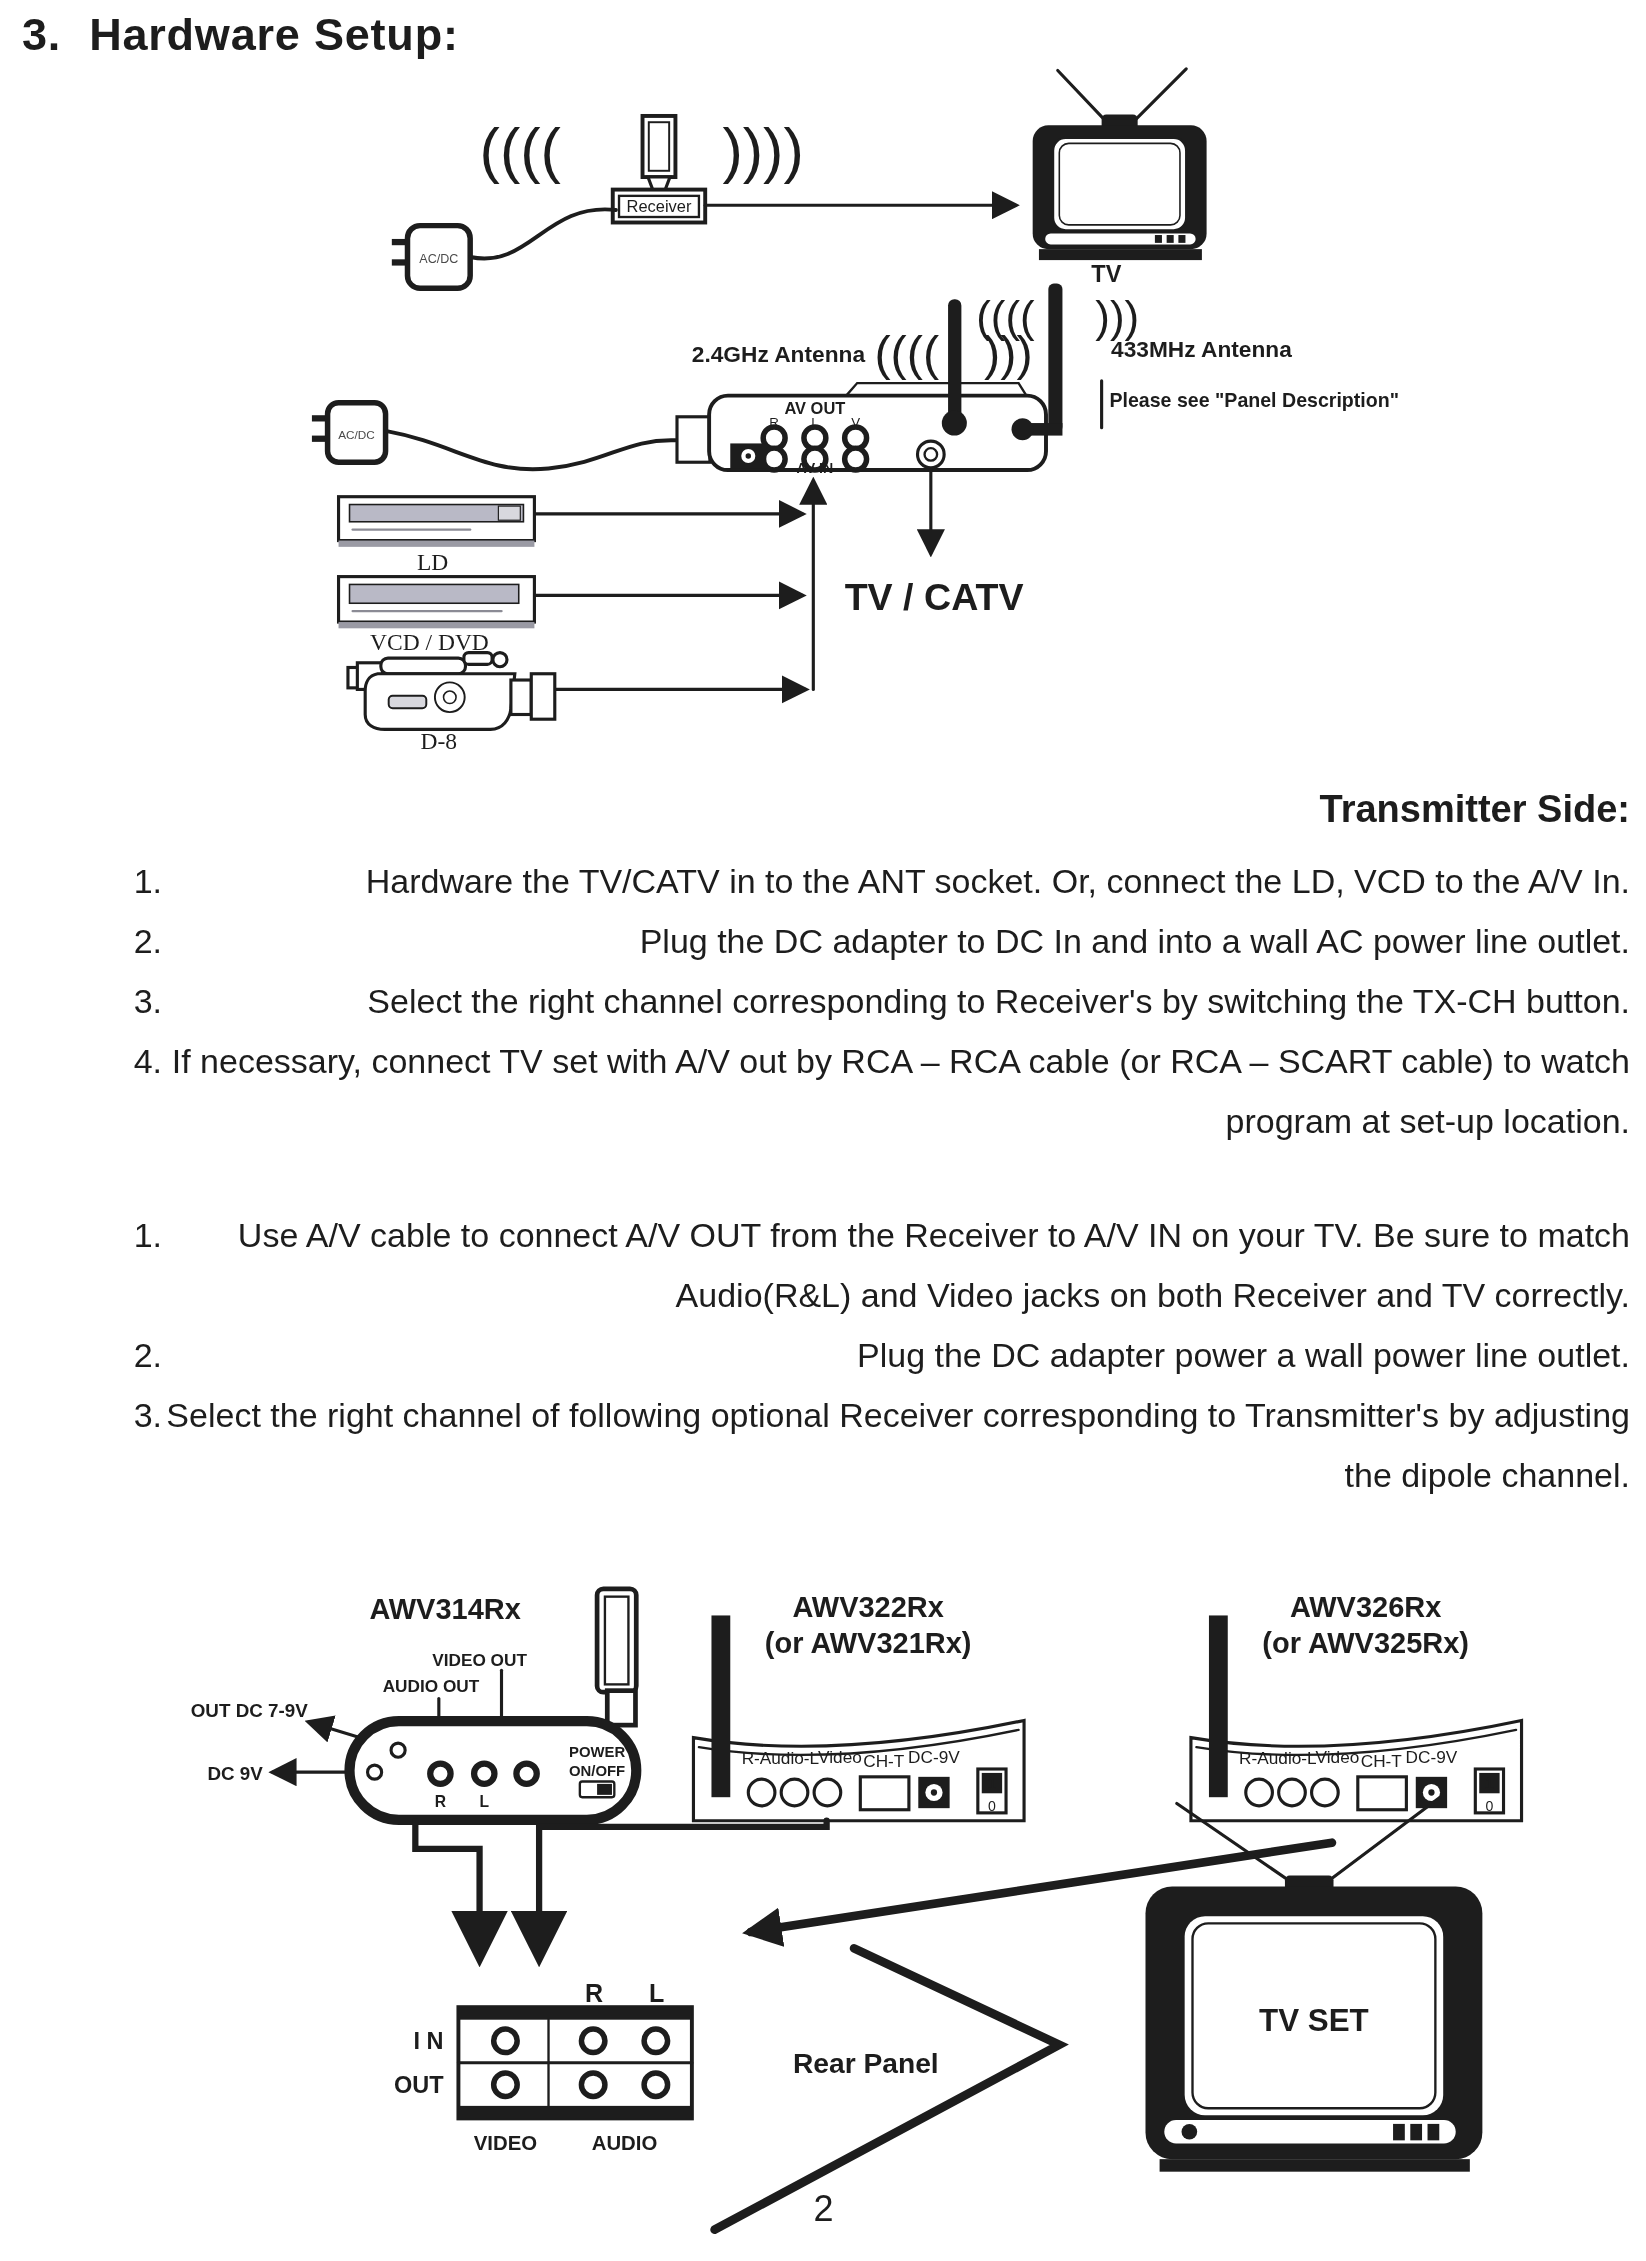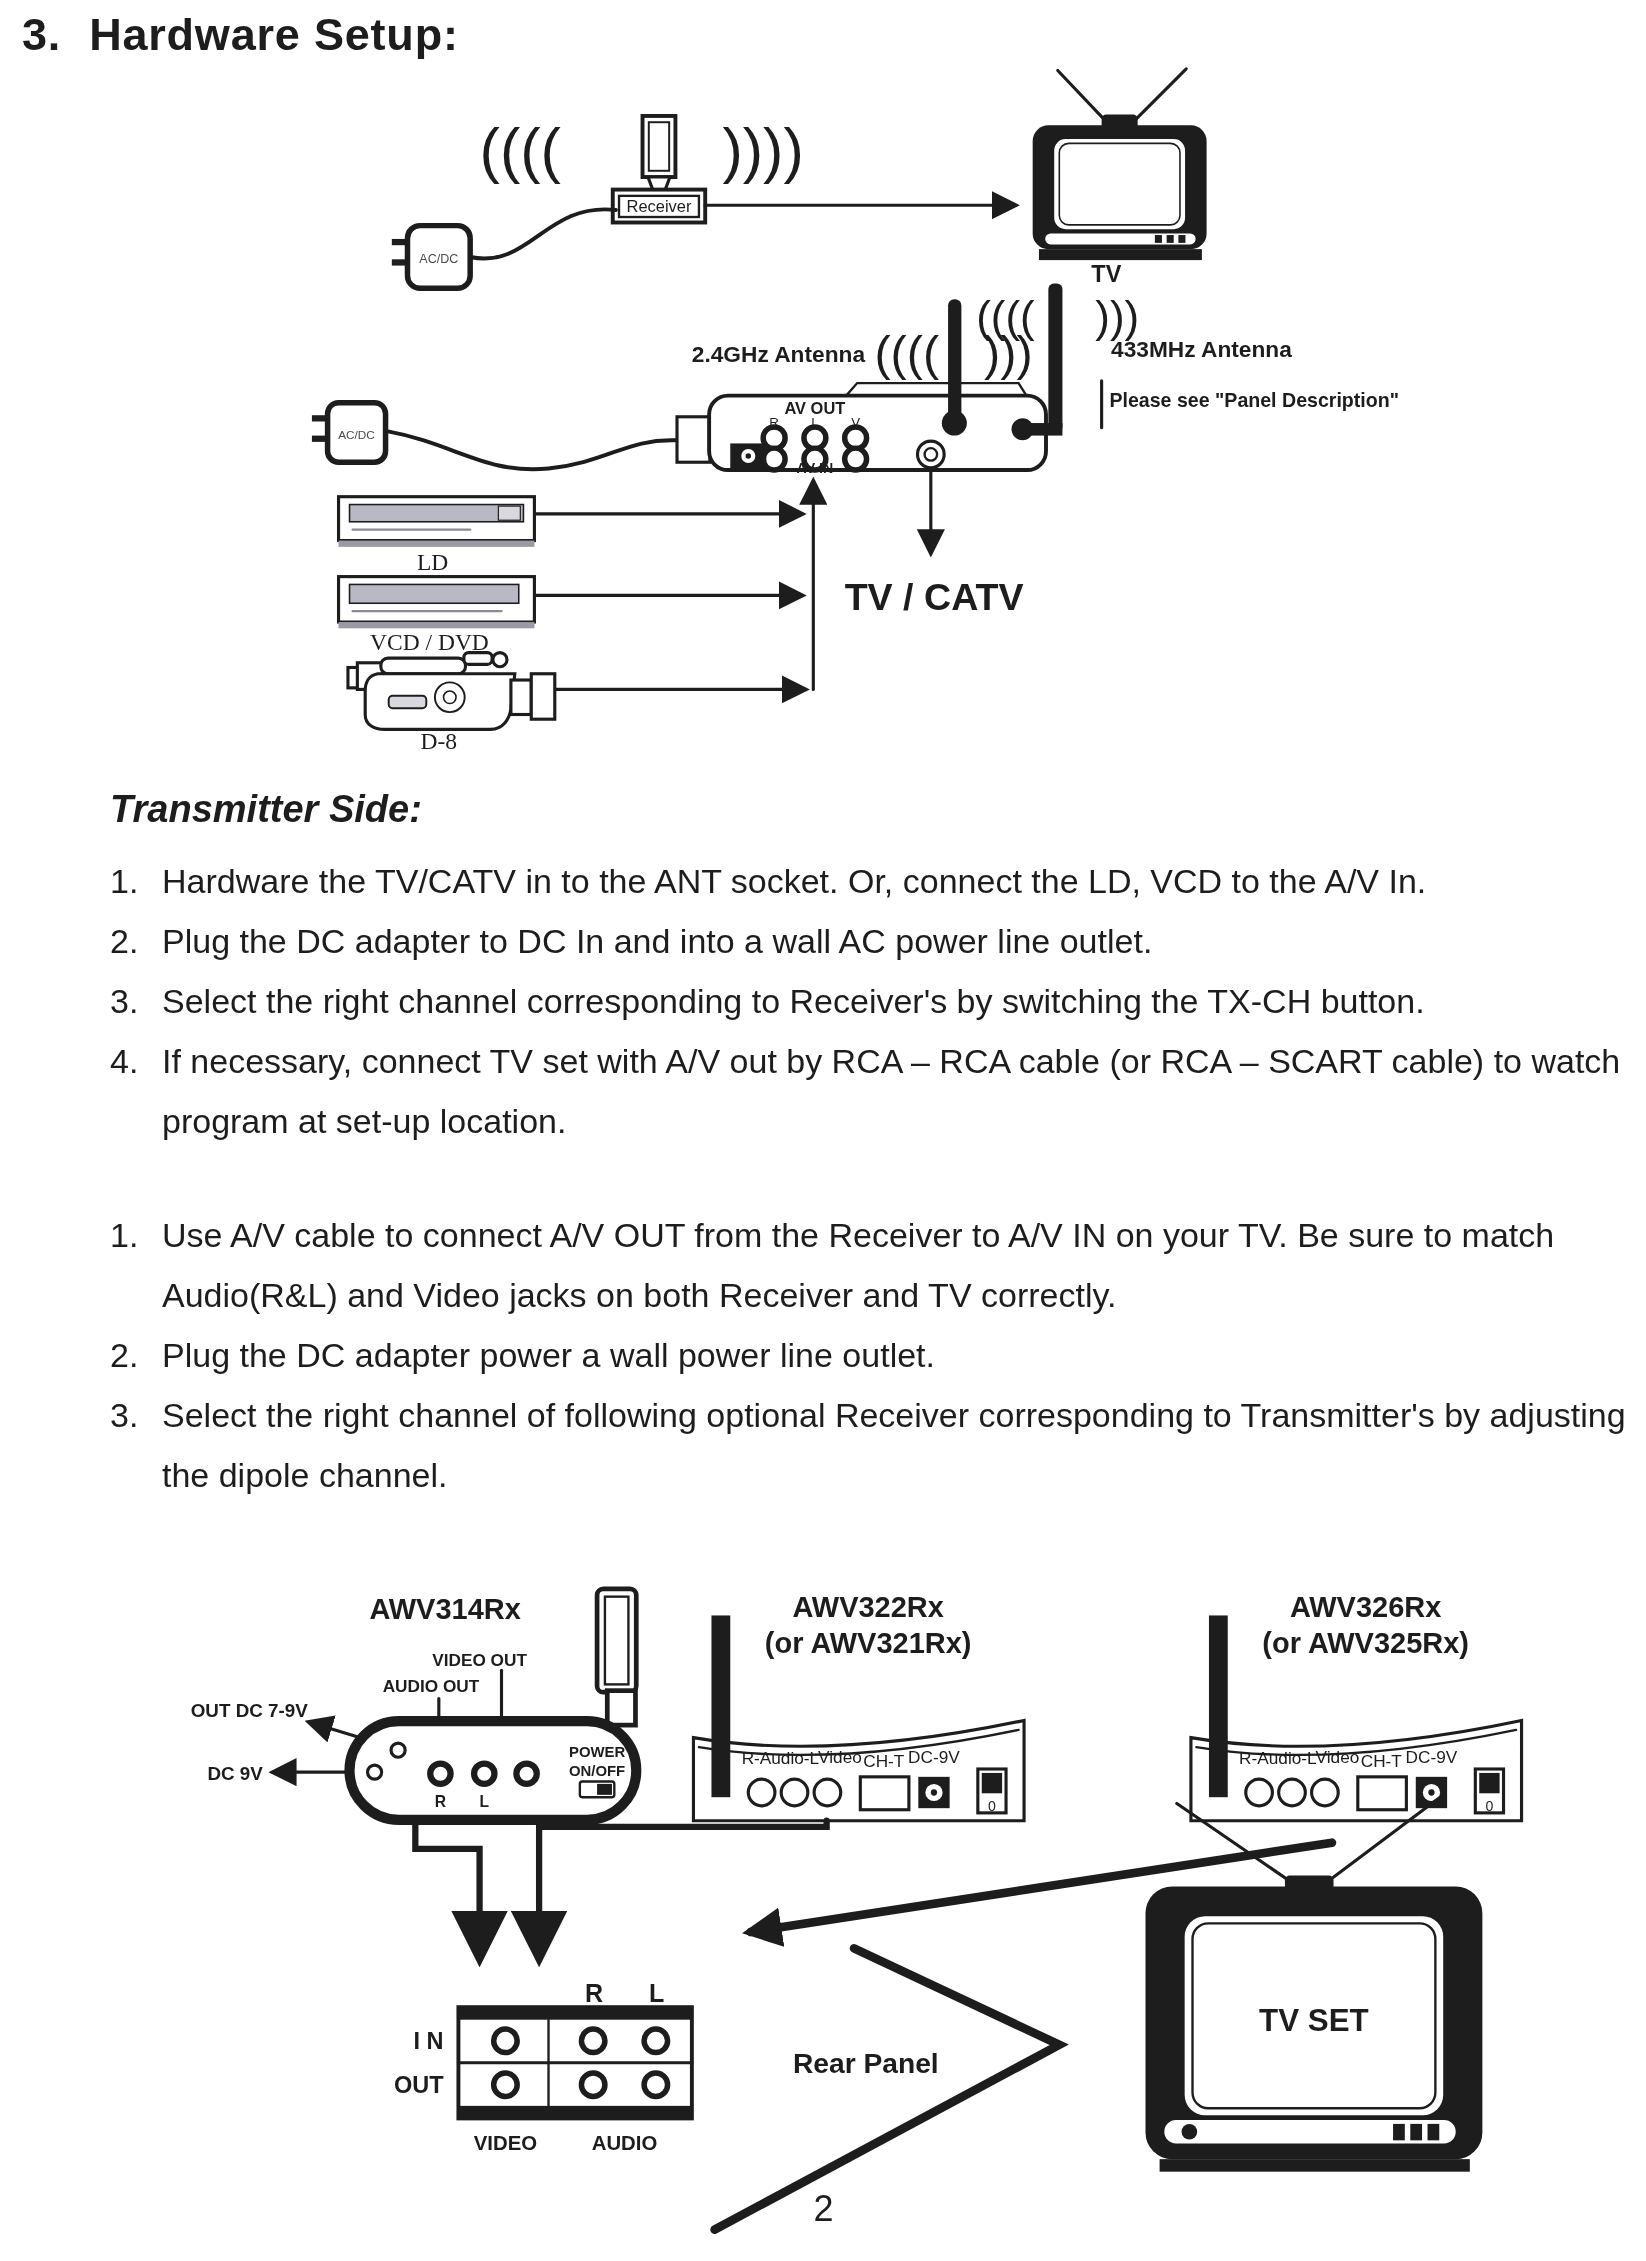--- a/index.html
+++ b/index.html
@@ -1,26 +1,26 @@
 <!DOCTYPE html>
 <html style="font-size:12.5px"><head>
 <meta charset="utf-8">
 <style>
   html,body{margin:0;padding:0;}
   body{
     width:1647px;height:2261px;position:relative;background:#ffffff;
     font-family:"Liberation Sans", sans-serif;color:#1d1d1d;overflow:hidden;
   }
-  .abs{position:absolute;}
+  .abs{position:absolute;text-align:right;}
   .title{left:22px;top:9.4px;font-size:45px;font-weight:bold;letter-spacing:0.8px;}
   .title .idx{margin-right:28px;}
   .section{left:110px;width:1520px;}
   .sec-transmitter{top:788px;}
   .sec-receiver{top:1205px;}
-  .sec-head{font-size:38px;font-weight:bold;margin:0 0 20.4px 0;font-style:italic;}
+  .sec-head{font-size:38px;font-weight:bold;margin:0 0 20.4px 0;}
   .item{display:flex;font-size:34px;line-height:60px;}
   .item .num{width:52px;flex:none;}
   .item .txt{flex:1;}
   .pageno{left:0;top:2188px;width:1647px;text-align:center;font-size:36px;}
   svg{position:absolute;left:0;top:0;}
   svg text{font-family:"Liberation Sans", sans-serif;fill:#1d1d1d;}
   .b{font-weight:bold;}
   .serif{font-family:"Liberation Serif", serif;}
   .gray{fill:#4a4a4a;}
 </style>

